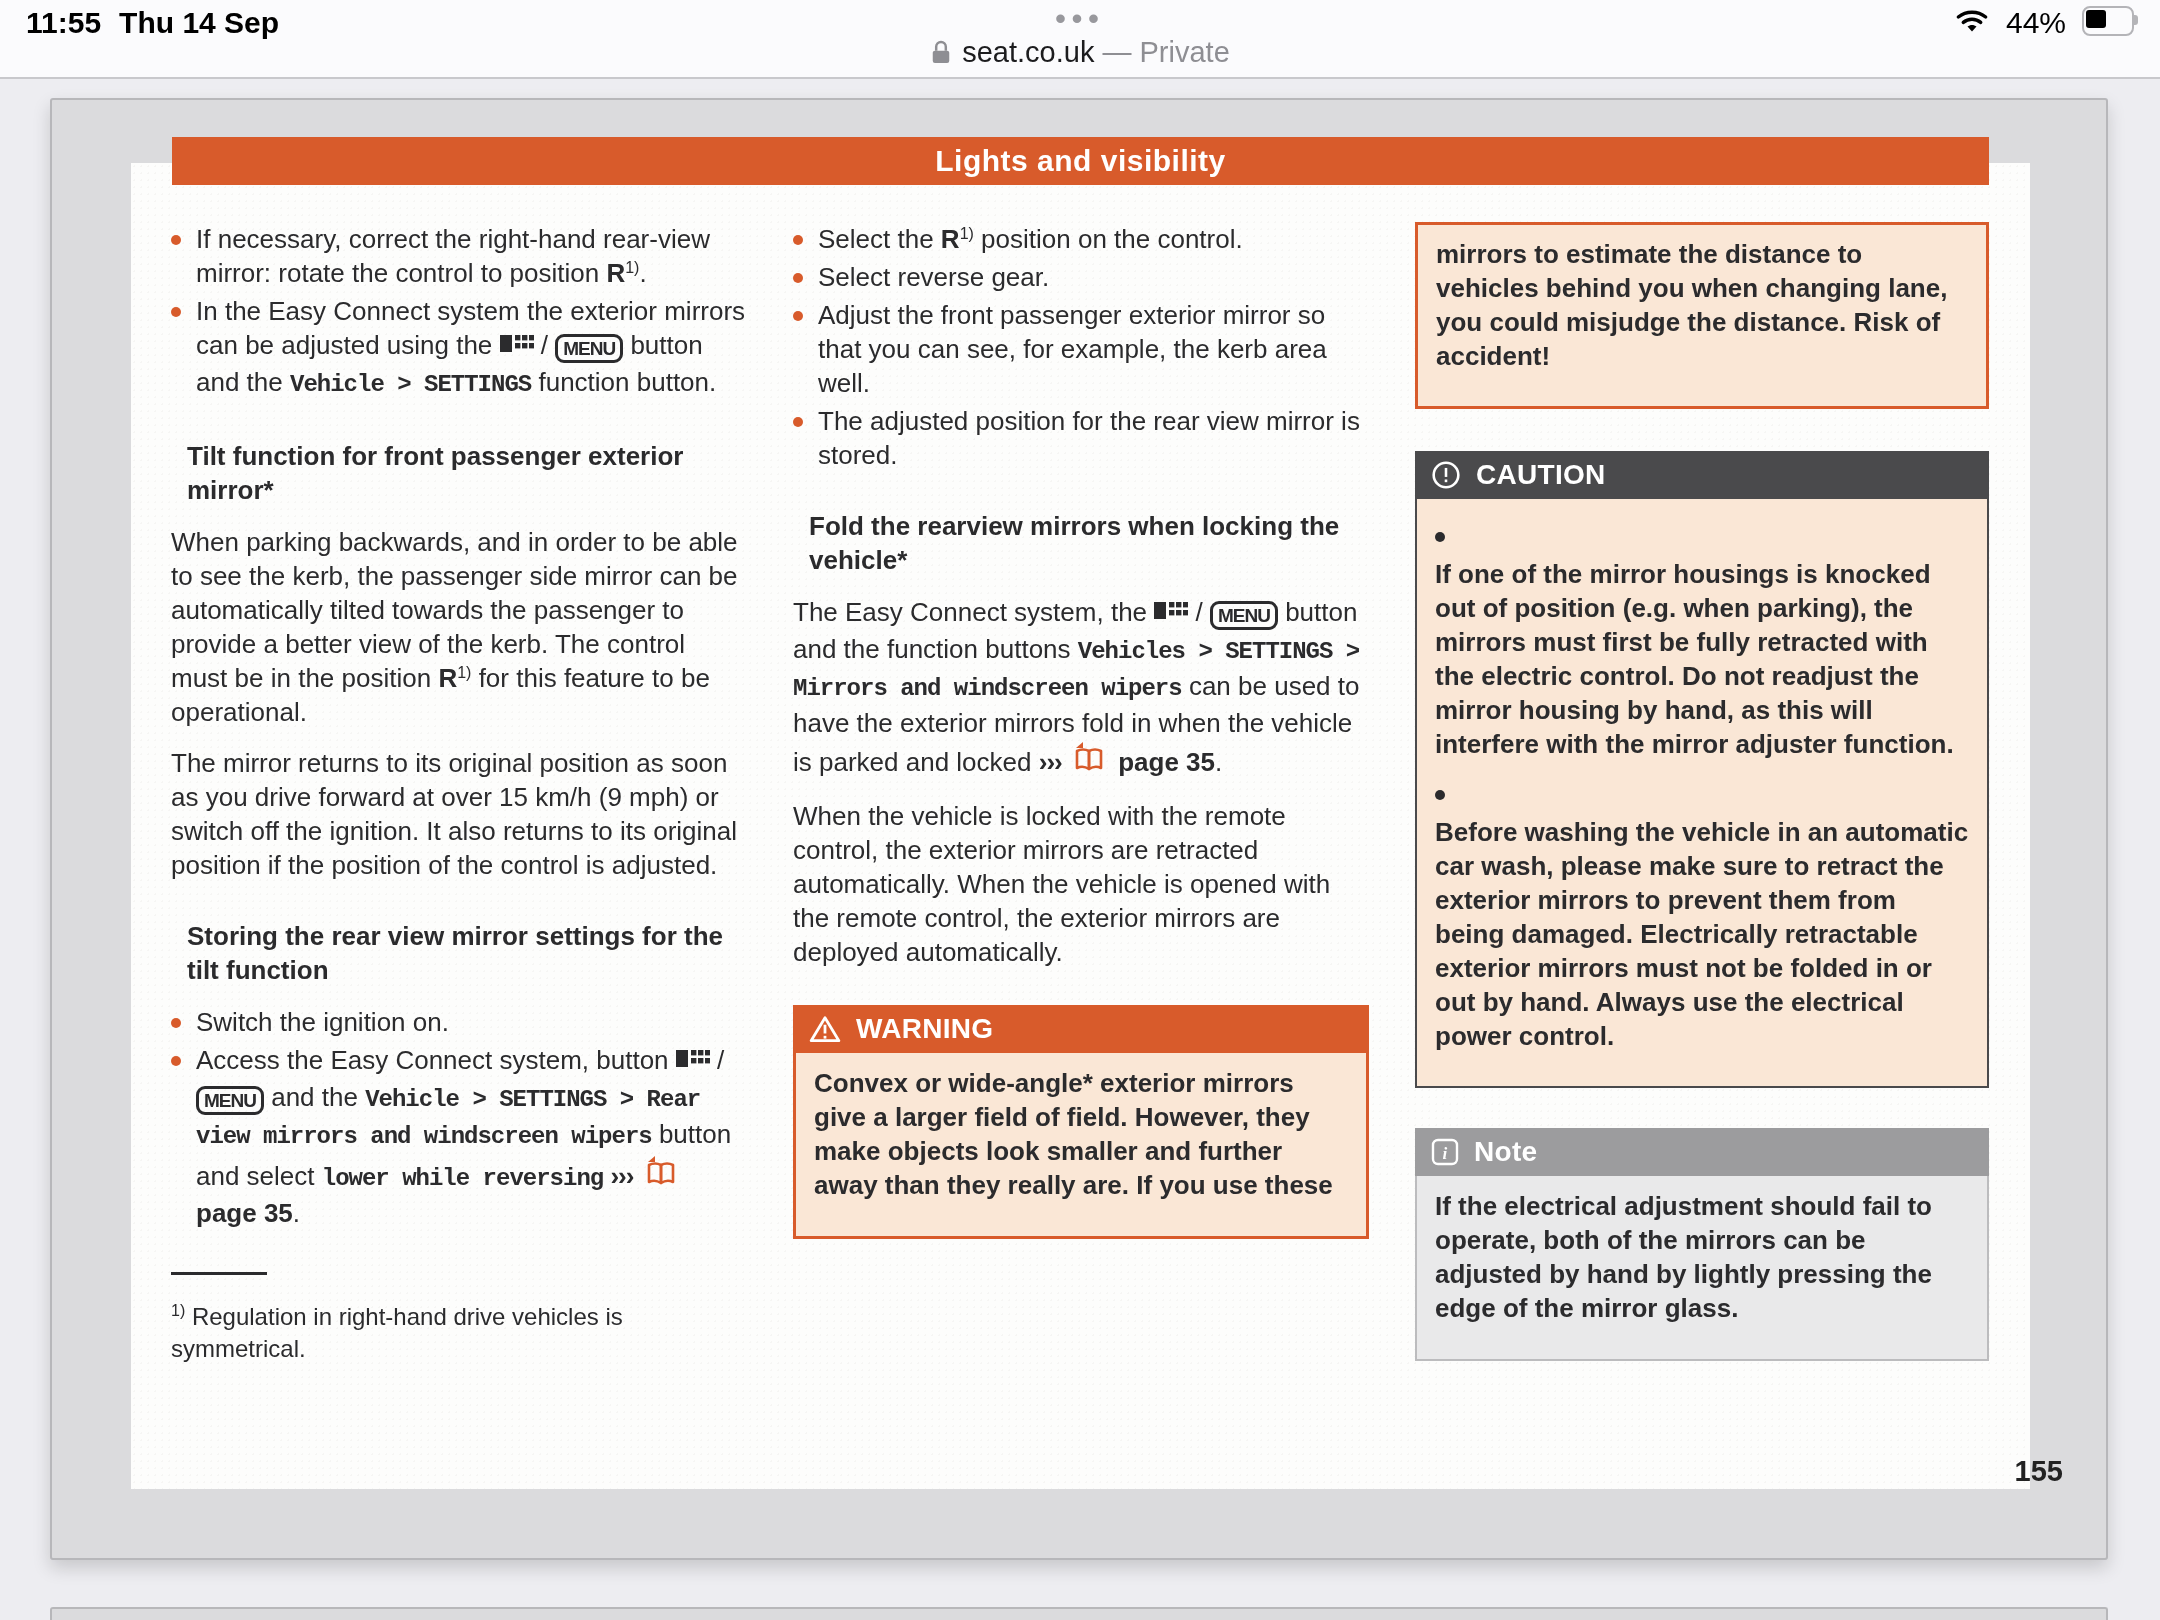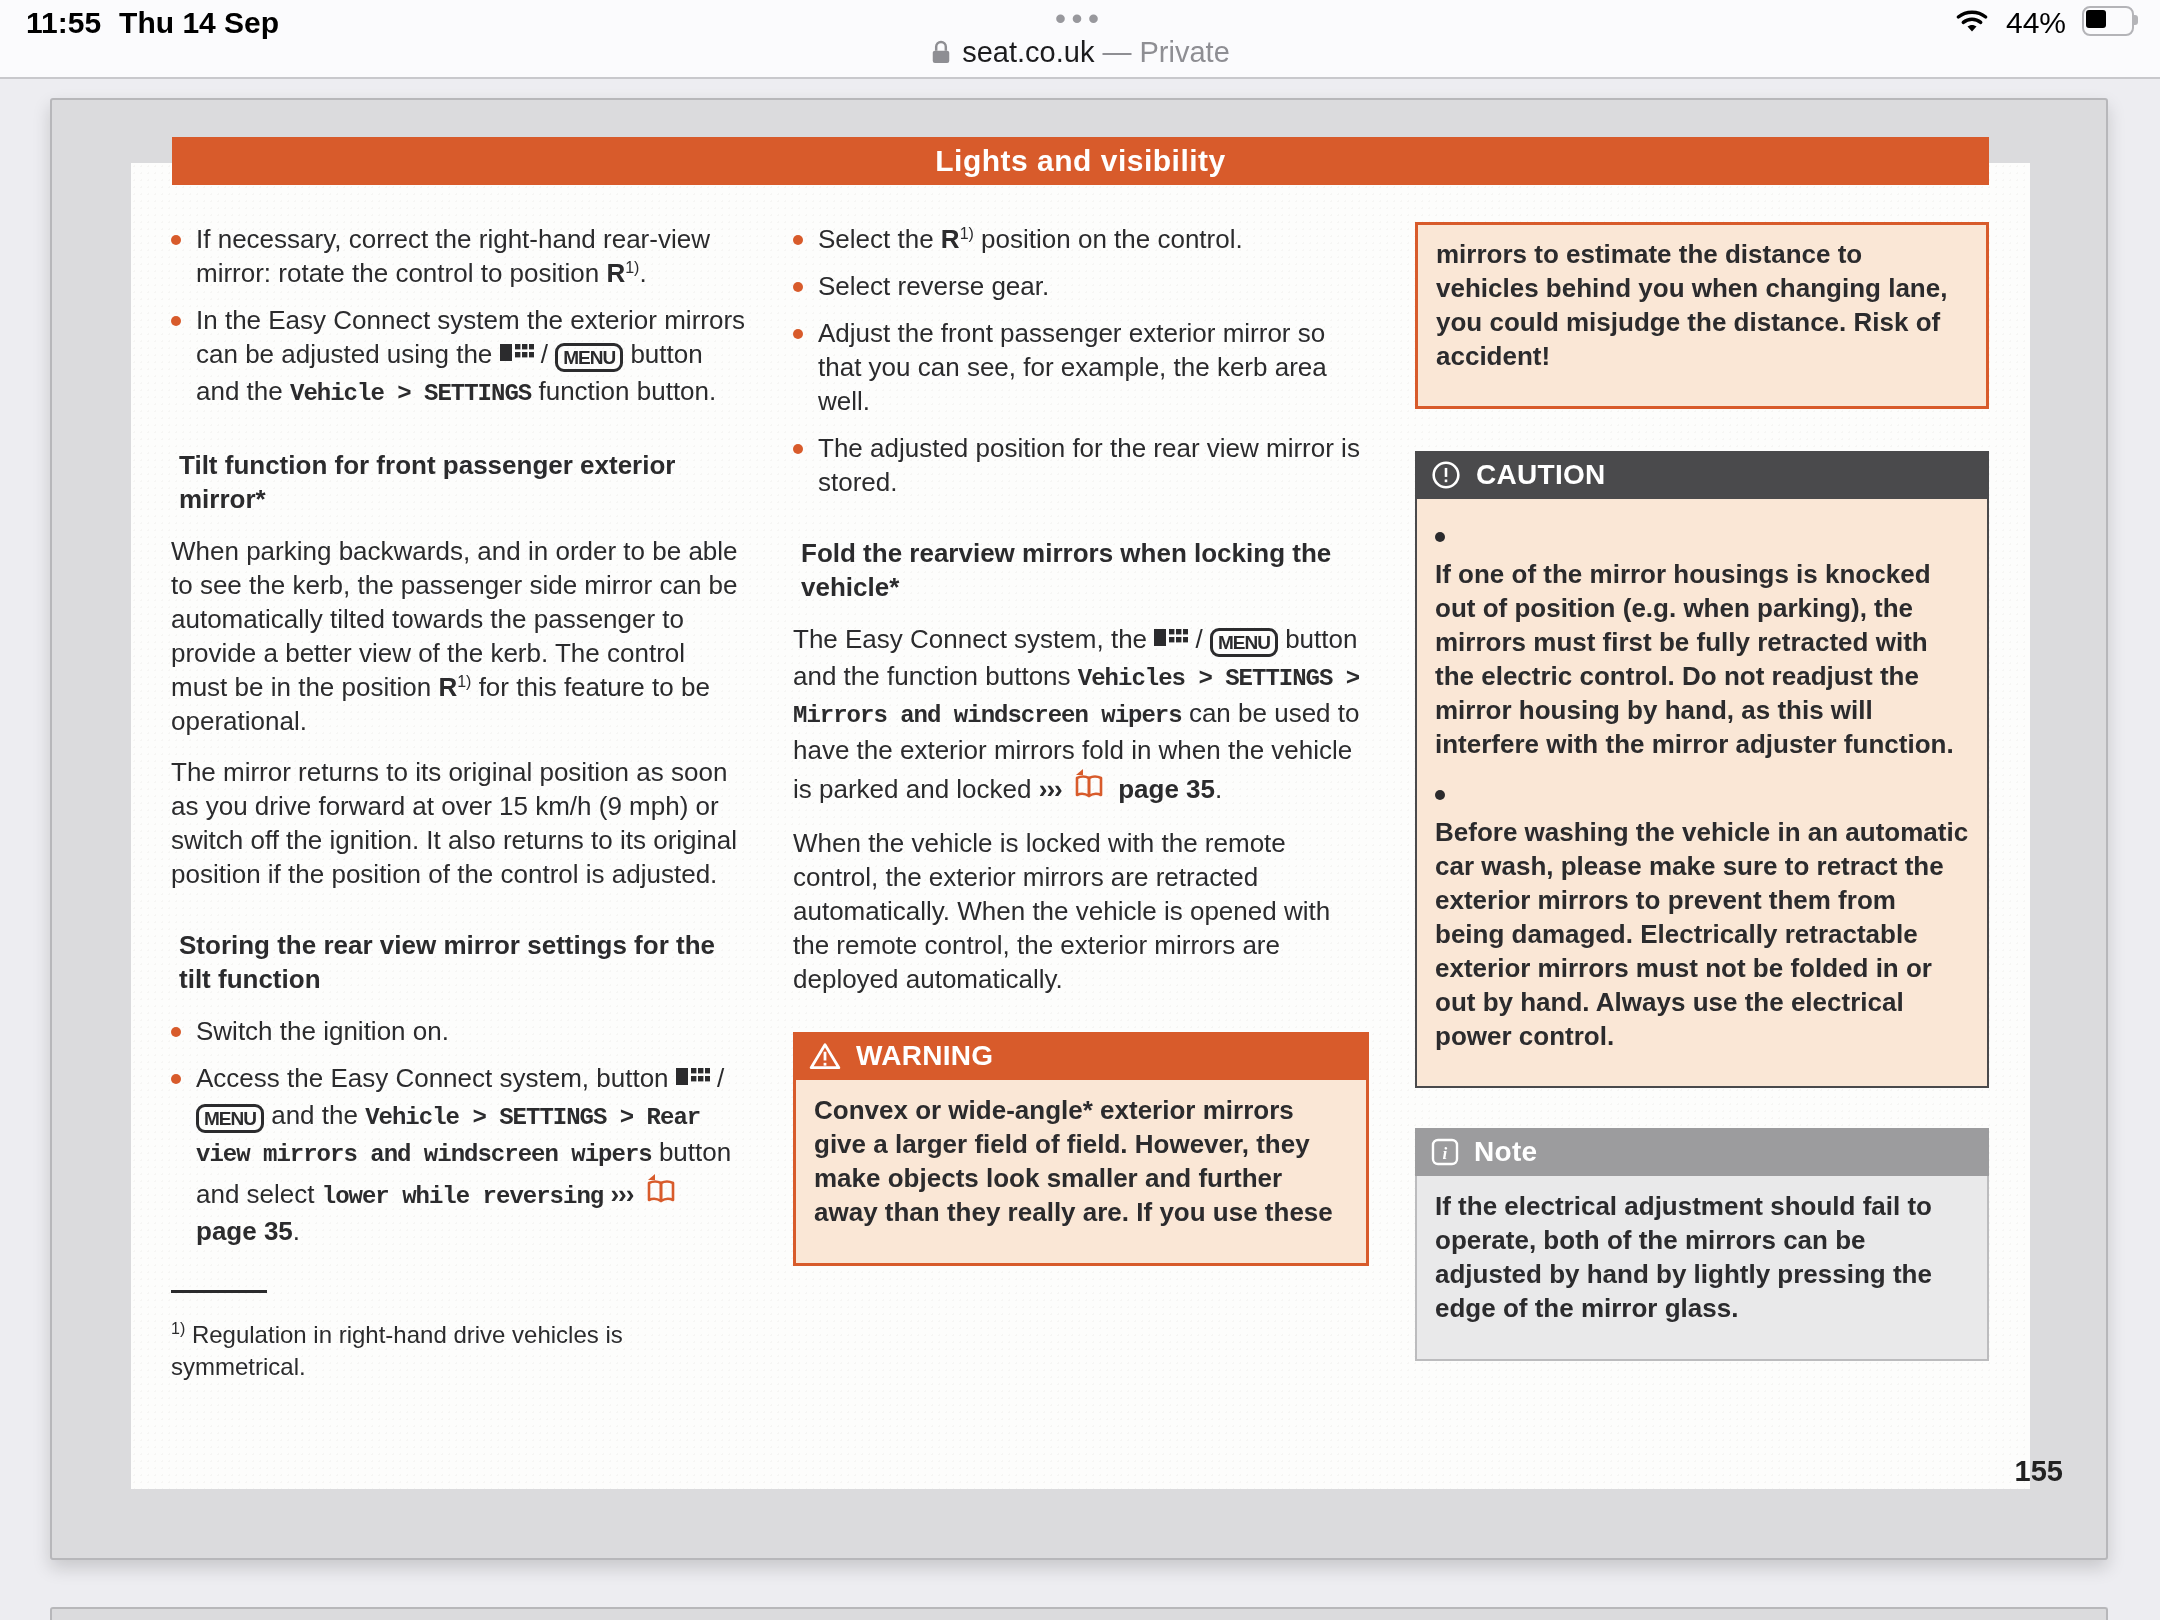--- a/index.html
+++ b/index.html
@@ -59,23 +59,23 @@
   }
   .page-num{position:absolute;right:43px;bottom:70px;font-size:29px;font-weight:600;color:#222;}
 
   
   .col{position:absolute;top:59px;font-size:26px;line-height:34px;}
   .col1{left:40px;width:576px;}
   .col2{left:662px;width:576px;}
   .col3{left:1284px;width:574px;}
 
   .para{margin:17px 0;}
-  .h{font-weight:700;margin:37px 0 18px 8px;}
+  .h{font-weight:700;margin:37px 0 18px 16px;}
   .col > :first-child, .rich > :first-child{margin-top:0;}
-  .bullet{display:flex;gap:15px;margin:13px 0;}
+  .bullet{display:flex;gap:15px;margin:4px 0;}
   .bullet .dot{flex:0 0 auto;width:10px;height:10px;border-radius:50%;background:#d85b2b;margin-top:13px;}
   .bullet.dark .dot{background:#2b2b2d;}
   .b{font-weight:700;}
   .mono{font-family:"Liberation Mono","DejaVu Sans Mono",monospace;font-weight:700;font-size:24px;letter-spacing:-1px;}
   sup.fn{font-size:16px;vertical-align:9px;line-height:0;}
   .chev{font-weight:700;letter-spacing:-1px;}
   .menu-chip{
     display:inline-block;border:3px solid #2b2b2d;border-radius:9px;
     font-family:"Liberation Sans",sans-serif;font-weight:700;font-size:19px;
     line-height:23px;padding:0 5px;letter-spacing:-1px;vertical-align:2px;

